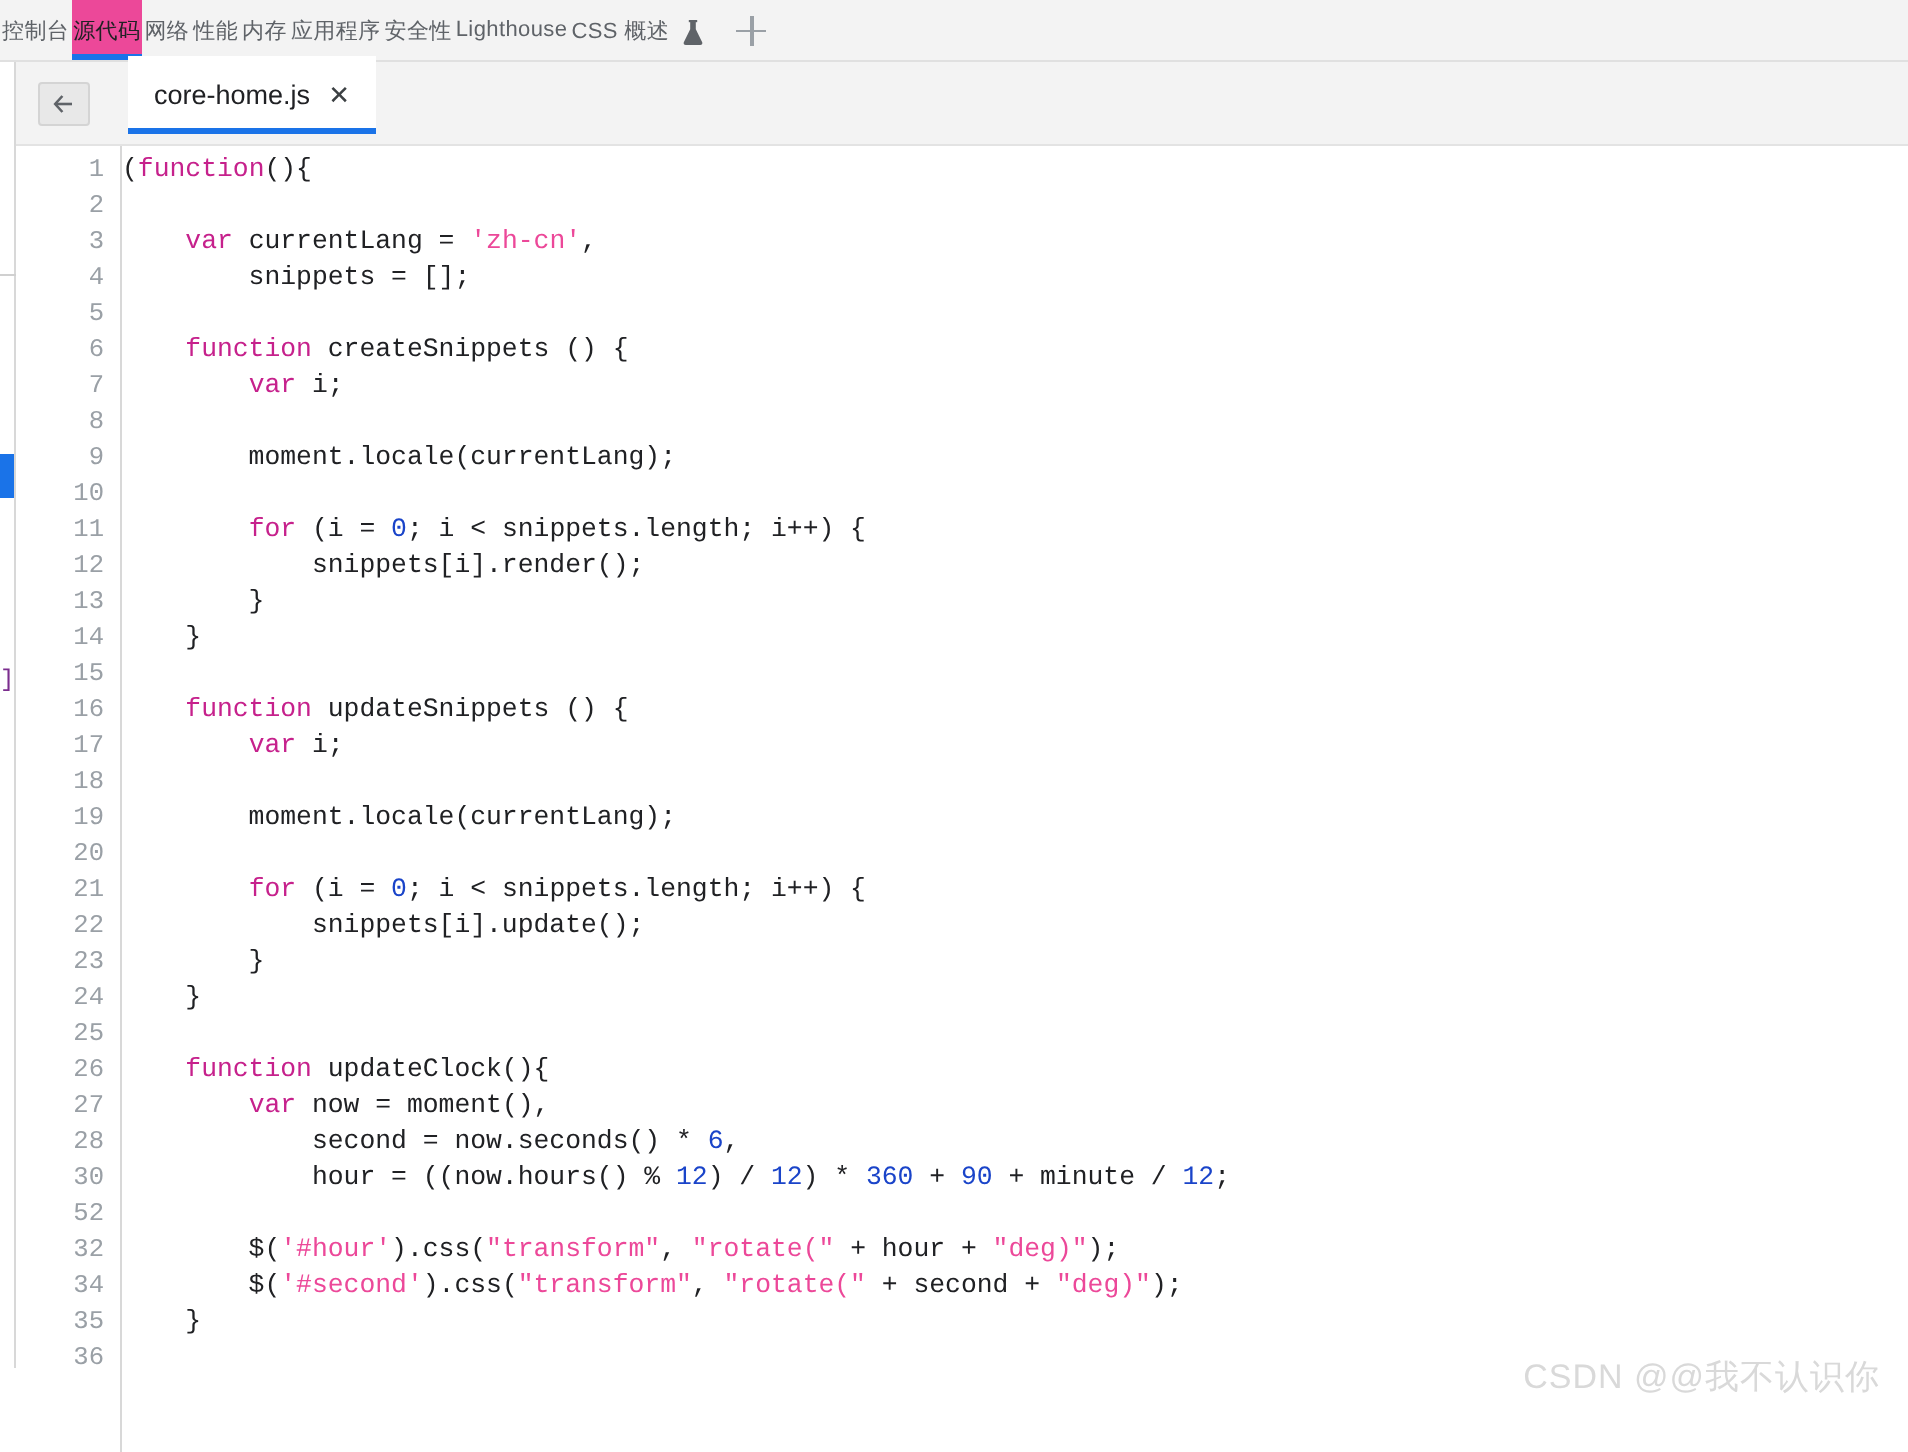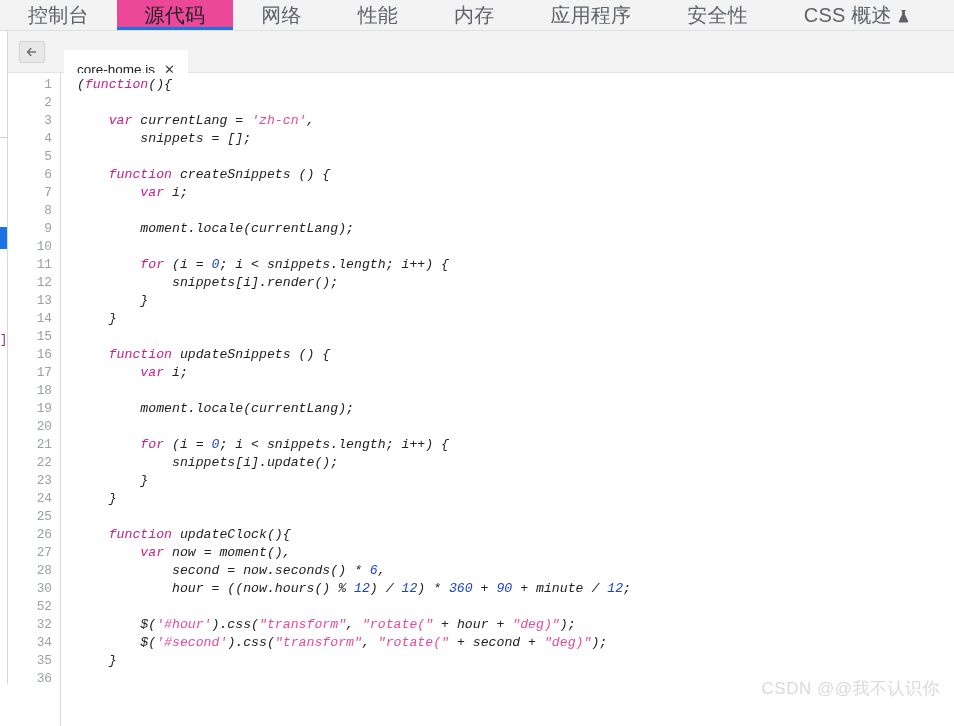--- a/index.html
+++ b/index.html
@@ -34,22 +34,22 @@
     border-bottom: 1px solid #e0e0e0;
     box-sizing: border-box;
     display: flex;
     align-items: stretch;
   }
   .panel-tab {
     position: relative;
     display: flex;
     align-items: center;
     justify-content: center;
-    padding: 0 28px;
-    font-size: 20px;
+    padding: 0 1px;
+    font-size: 11px;
     color: #5f6368;
     white-space: nowrap;
     cursor: default;
     box-sizing: border-box;
   }
   .panel-tab.active {
     background: #ec4899;
     color: #202124;
   }
   .panel-tab.active::after {
@@ -169,21 +169,21 @@
   }
   .arrow-left-glyph {
     width: 12px;
     height: 10px;
     display: block;
   }
 
   .file-tab {
     position: absolute;
     left: 64px;
-    top: 50px;
+    top: 28px;
     width: 124px;
     height: 39px;
     background: #ffffff;
     box-sizing: border-box;
     display: flex;
     align-items: center;
     justify-content: center;
     cursor: default;
   }
   .file-tab::after {
@@ -246,25 +246,24 @@
     width: 44px;
     min-width: 44px;
     text-align: right;
     padding-right: 8px;
     box-sizing: content-box;
     color: #9aa0a6;
     font-size: 12.8px;
     user-select: none;
   }
   .line-code {
-    padding-left: 17px;
+    padding-left: 1px;
     white-space: pre;
     color: #202124;
     flex: 1;
-    font-style: italic;
   }
 
   
   .tok-kw  { color: #c6218c; }
   .tok-str { color: #ec4899; }
   .tok-num { color: #1a44c9; }
   .tok-pln { color: #202124; }
 
   
   .watermark {
@@ -300,28 +299,28 @@
         <div class="panel-tab">
           <span class="tab-label">内存</span>
         </div>
         <div class="panel-tab">
           <span class="tab-label">应用程序</span>
         </div>
         <div class="panel-tab">
           <span class="tab-label">安全性</span>
         </div>
         <div class="panel-tab">
+          <span class="tab-label">Lighthouse</span>
+        </div>
+        <div class="panel-tab">
           <span class="tab-label">CSS 概述</span>
           <svg class="flask-icon" viewBox="0 0 11 13">
             <path d="M4.1 0.6 V4.6 L0.9 11.1 C0.6 11.8 1.1 12.5 1.9 12.5 H9.1 C9.9 12.5 10.4 11.8 10.1 11.1 L6.9 4.6 V0.6 Z" fill="#5f6368"></path>
             <rect x="3.4" y="0" width="4.2" height="1.1" fill="#5f6368"></rect>
           </svg>
-        </div>
-        <div class="panel-tab">
-          <span class="tab-label">Lighthouse</span>
         </div>
       </div>
     <div class="newtab-button">
       <span class="plus-glyph"></span>
     </div>
   </div>
 
   <div class="sources-toolbar"></div>
 
   <div class="sidebar-toggle">

